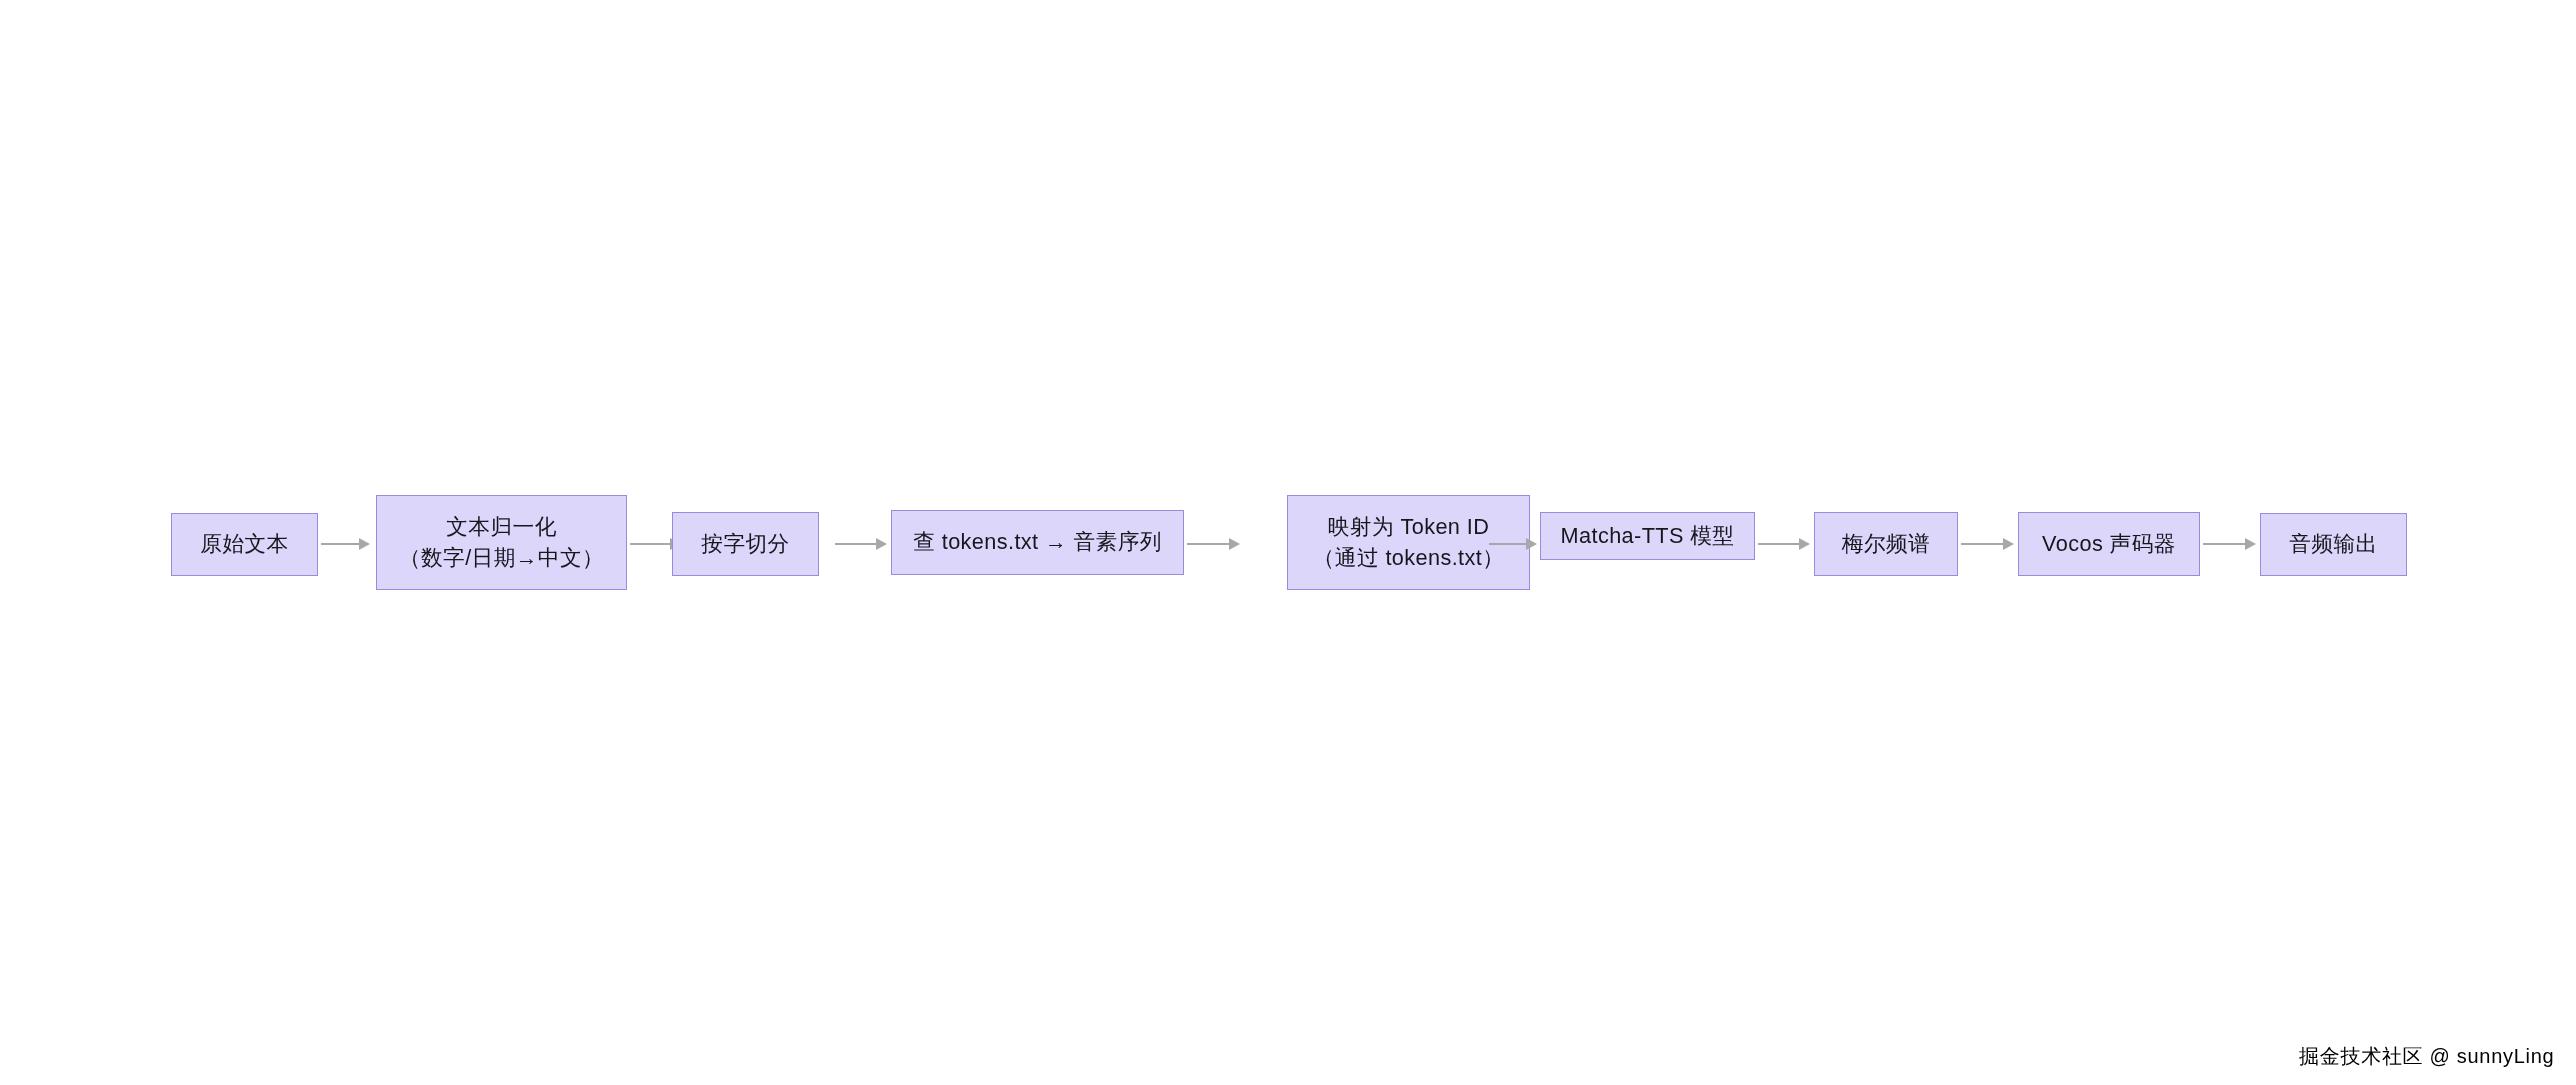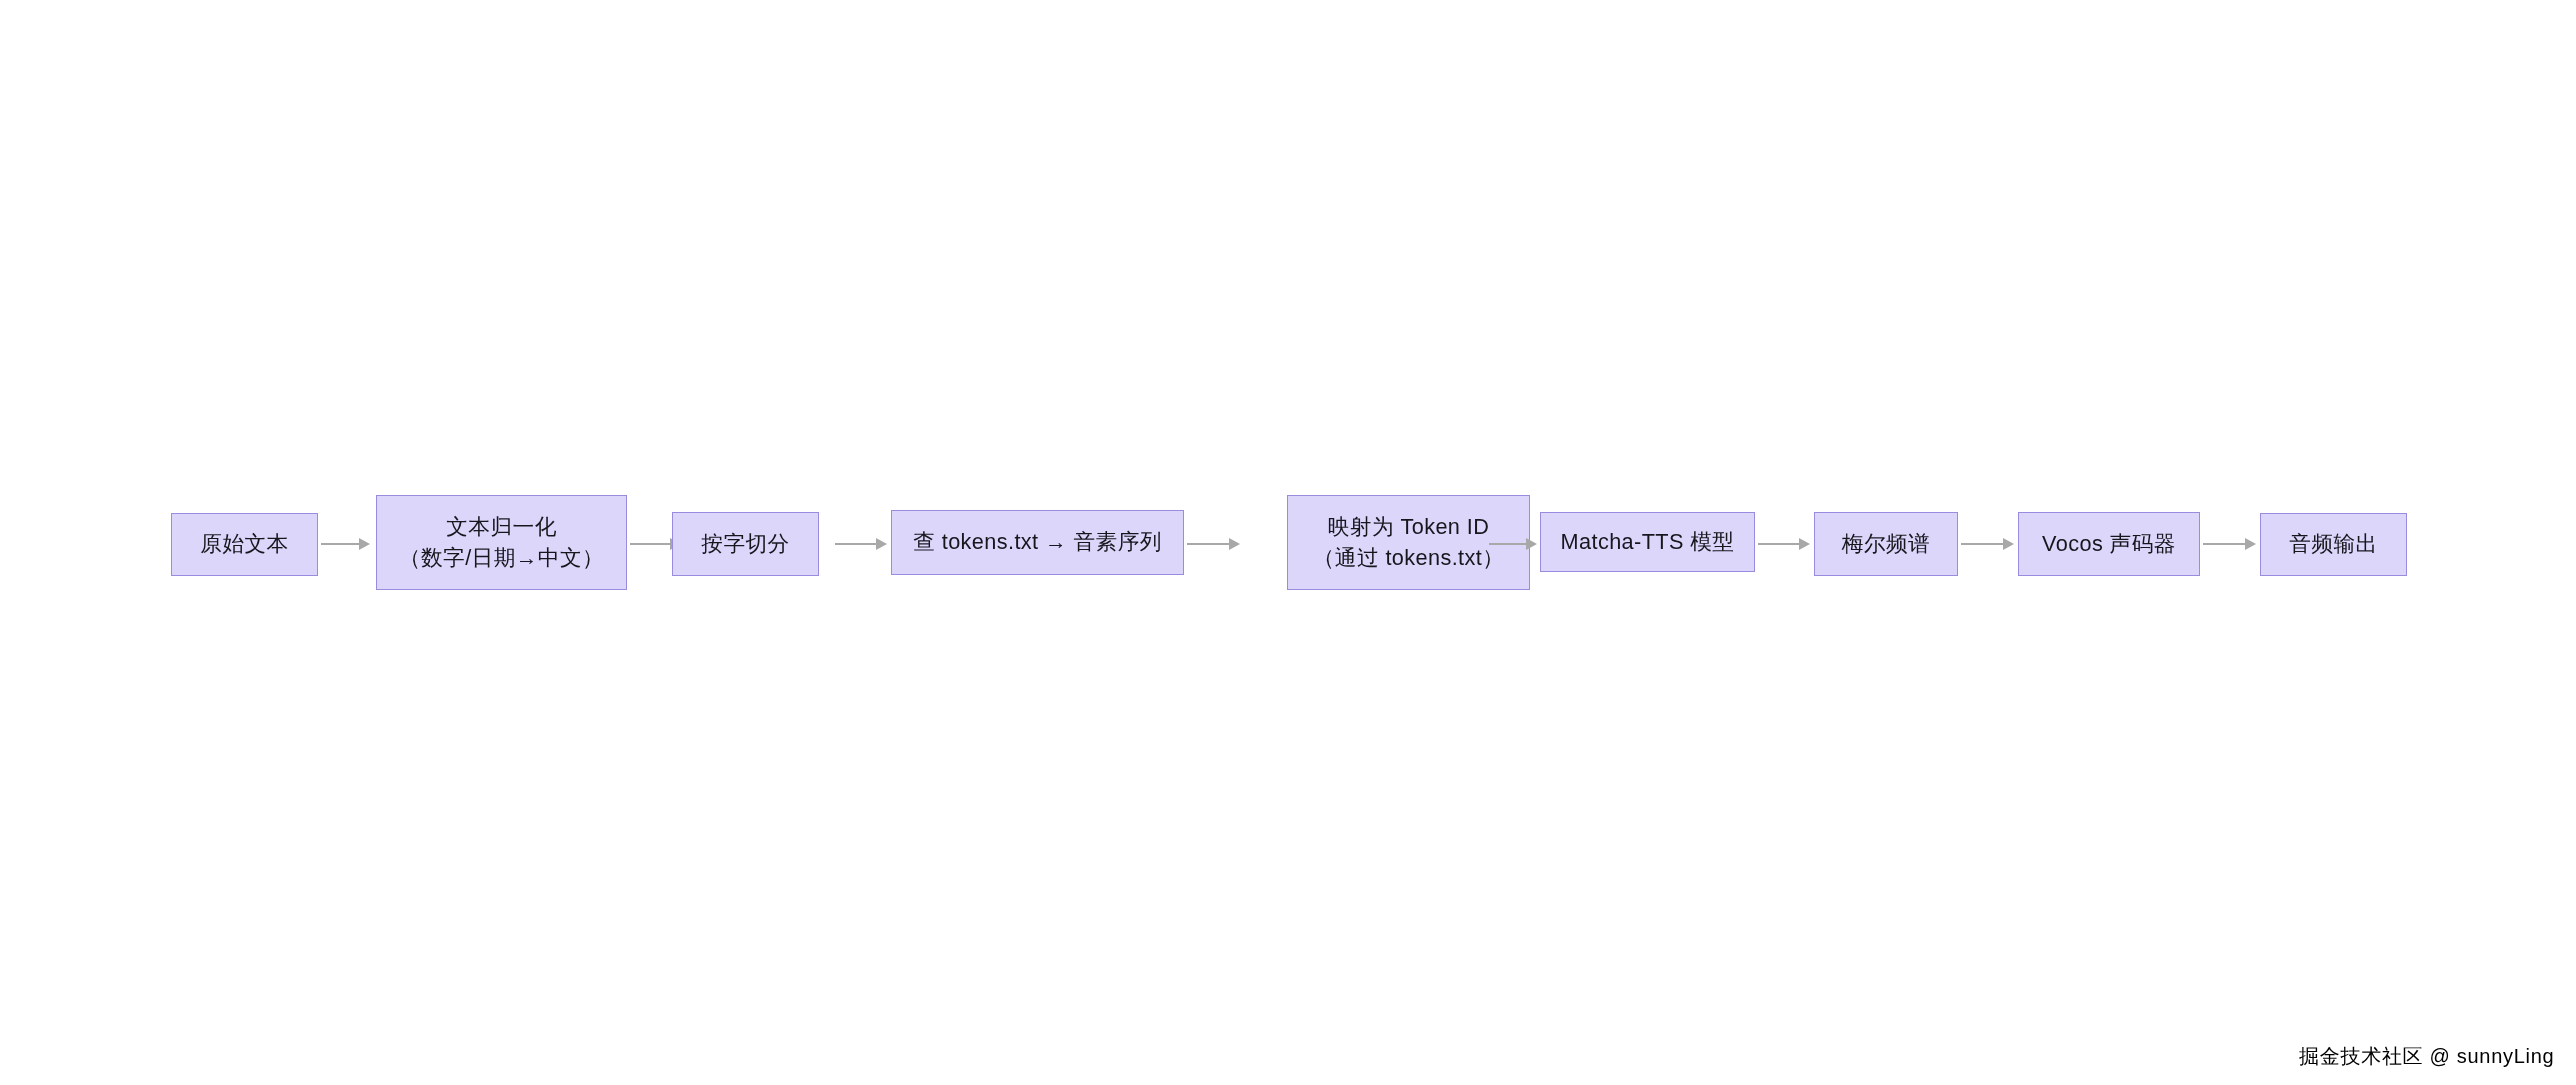--- a/index.html
+++ b/index.html
@@ -103,21 +103,21 @@
   <div class="arrowhead" style="left:1229px; top:538px;"></div>
 
   <div class="node" style="left:1243px; top:495px; width:243px; height:95px;margin-left:44px;">
     <span>映射为 Token ID</span>
     <span class="line2">（通过 tokens.txt）</span>
   </div>
 
   <div class="connector" style="left:1489px; top:543px; width:37px;"></div>
   <div class="arrowhead" style="left:1526px; top:538px;"></div>
 
-  <div class="node" style="left:1540px; top:512px; width:215px; height:60px;align-items:center;">
+  <div class="node" style="left:1540px; top:512px; width:215px; height:48px;align-items:center;">
     <span>Matcha-TTS 模型</span>
   </div>
 
   <div class="connector" style="left:1758px; top:543px; width:41px;"></div>
   <div class="arrowhead" style="left:1799px; top:538px;"></div>
 
   <div class="node" style="left:1814px; top:512px; width:144px; height:64px;">
     <span>梅尔频谱</span>
   </div>
 

